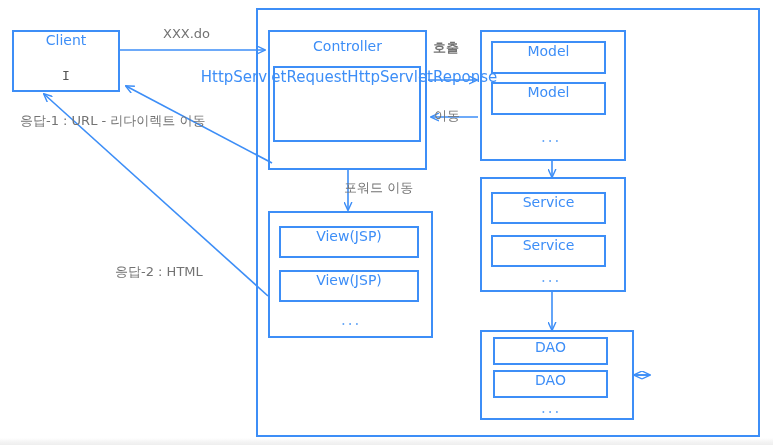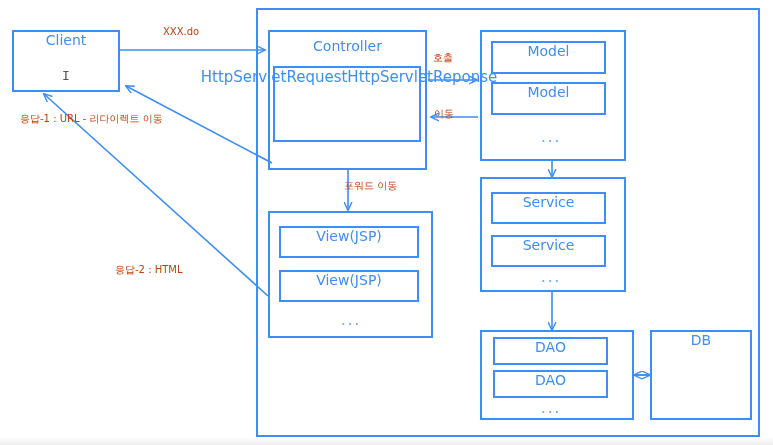--- a/index.html
+++ b/index.html
@@ -39,22 +39,22 @@
   .box.toptext {
     display: flex;
     align-items: flex-start;
     justify-content: center;
     text-align: center;
     padding-top: 6px;
   }
   .outer { border-width: 2px; }
   .label {
     position: absolute;
-    color: #c2410c;
-    font-size: 10px;
+    color: #737373;
+    font-size: 13px;
     white-space: pre;
     line-height: 1.2;
   }
   .ellipsis {
     position: absolute;
     color: #6aa9f7;
     font-size: 15px;
     letter-spacing: 2px;
     white-space: pre;
   }
@@ -152,34 +152,31 @@
 
   <div class="box" style="left:480px; top:330px; width:154px; height:90px;"></div>
   <div class="box centered" style="left:493px; top:337px; width:115px; height:28px;">
     <span>DAO</span>
   </div>
   <div class="box centered" style="left:493px; top:370px; width:115px; height:28px;">
     <span>DAO</span>
   </div>
   <span class="ellipsis" style="left:541px; top:399px;">...</span>
 
-  <div class="box centered" style="left:650px; top:330px; width:102px; height:90px;">
-    <span>DB</span>
-  </div>
 
   <div class="box" style="left:268px; top:211px; width:165px; height:127px;"></div>
   <div class="box centered" style="left:279px; top:226px; width:140px; height:32px;">
     <span>View(JSP)</span>
   </div>
   <div class="box centered" style="left:279px; top:270px; width:140px; height:32px;">
     <span>View(JSP)</span>
   </div>
   <span class="ellipsis" style="left:341px; top:311px;">...</span>
 
   <span class="label" style="left:163px; top:26px;">XXX.do</span>
-  <span class="label" style="left:433px; top:52px;">호출</span>
+  <span class="label" style="left:433px; top:40px;font-weight:bold;">호출</span>
   <span class="label" style="left:434px; top:108px;">이동</span>
   <span class="label" style="left:344px; top:180px;">포워드 이동</span>
   <span class="label" style="left:20px; top:113px;">응답-1 : URL - 리다이렉트 이동</span>
   <span class="label" style="left:115px; top:216px;margin-top:48px;">응답-2 : HTML</span>
 
   <div class="bottom-band"></div>
 </div>
 
 </body></html>

